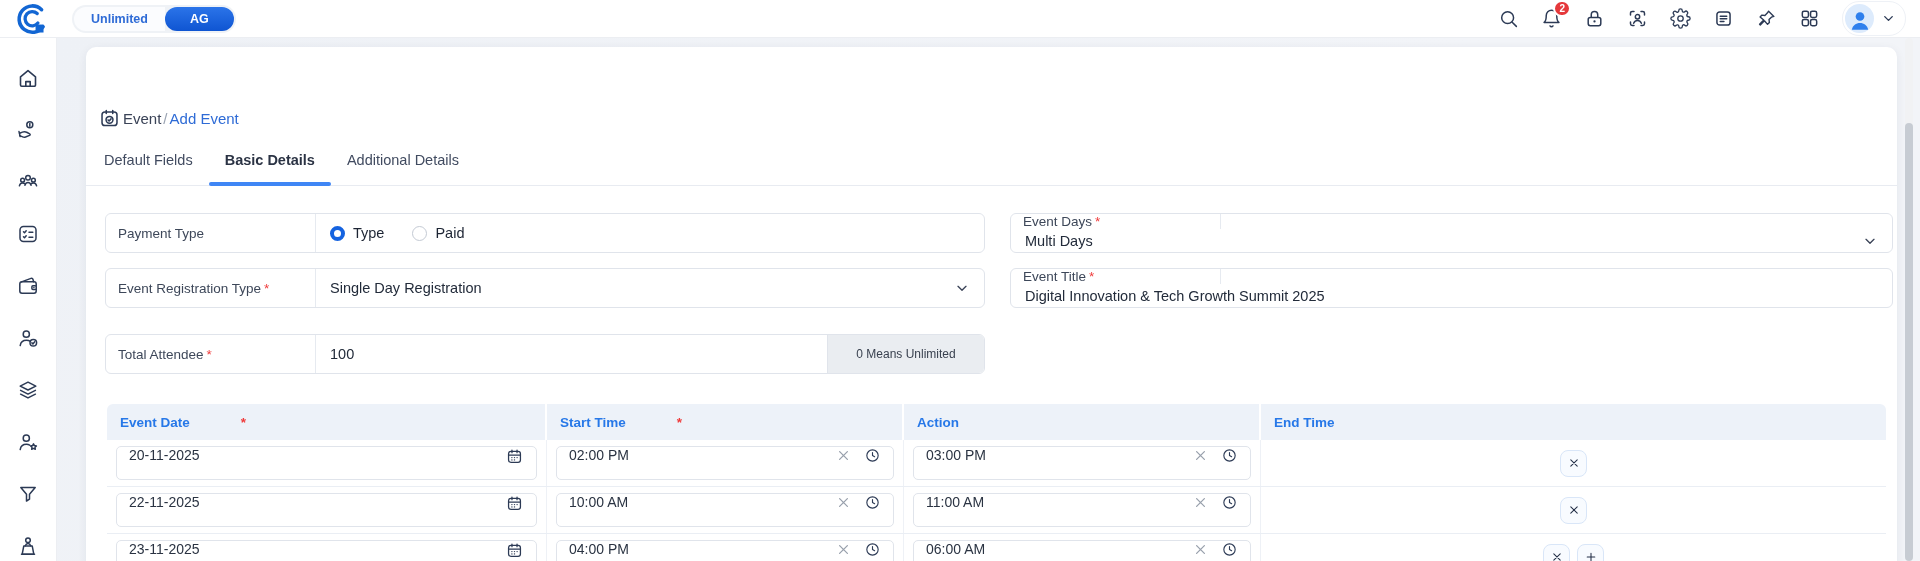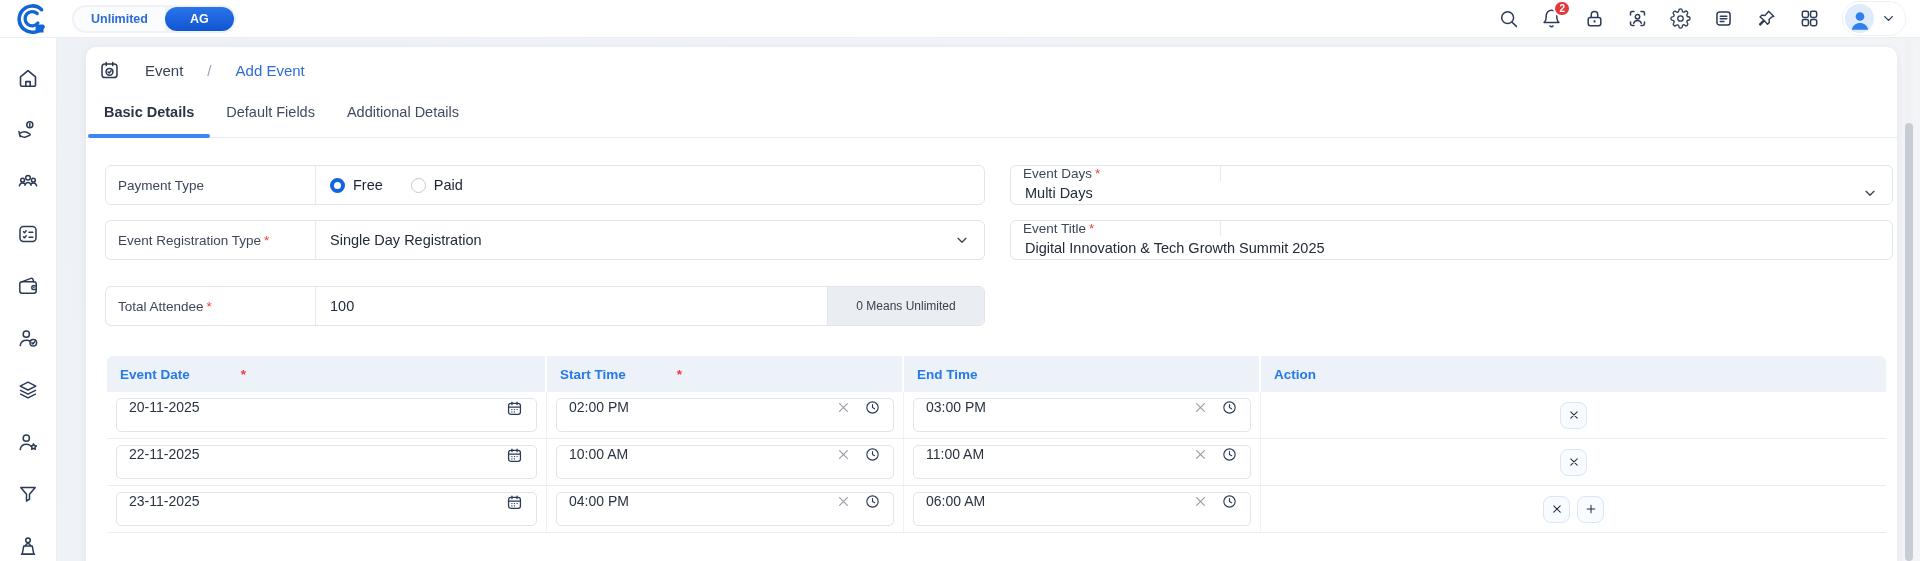--- a/index.html
+++ b/index.html
@@ -26,21 +26,21 @@
   
   .sidebar { position:absolute; left:0; top:38px; bottom:0; width:57px; background:#fff; border-right:1px solid #eceef2;
              display:flex; flex-direction:column; align-items:center; padding-top:28px; gap:28px; z-index:5; }
   .sitem { color:#2c3a55; cursor:pointer; height:24px; }
 
   
   .main { position:absolute; left:57px; top:38px; right:0; bottom:0; background:linear-gradient(135deg,#eef1f6 0%,#f2f4f8 60%); }
   .card { position:absolute; left:29px; top:9px; width:1811px; bottom:-8px; background:#fff; border-radius:10px 10px 0 0;
           box-shadow:0 2px 10px rgba(35,48,74,.07); overflow:hidden; }
 
-  .crumbs { display:flex; align-items:center; gap:24px; padding:12px 12px 5px 12px; color:#3a4357; }
+  .crumbs { display:flex; align-items:center; gap:2px; padding:12px 12px 5px 12px; color:#3a4357;margin-top:48px; }
   .crumb-sec { font-size:15px; color:#3a4357; cursor:pointer; }
   .crumb-sep { font-size:15px; color:#9aa3b2; }
   .crumb-cur { font-size:15px; color:#2e6bd6; }
 
   .tabs { display:flex; margin-top:5px; padding-left:2px; border-bottom:1px solid #e8ebf1; }
   .tab { position:relative; padding:12px 16px 17px; font-size:14.5px; color:#414b60; cursor:pointer; }
   .tab.active { color:#2b3344; font-weight:600; }
   .tab.active::after { content:""; position:absolute; left:0; right:0; bottom:-1px; height:4px; background:#3f86f5; border-radius:4px; }
 
   .formwrap { padding:27px 0 16px 19px; }
@@ -280,36 +280,36 @@
             <circle cx="12" cy="13.4" r="3.6"></circle>
             <path d="M10.5 13.5l1.1 1.1 2-2.2"></path>
           </svg>
       </span>
       <span class="crumb-sec">Event</span>
       <span class="crumb-sep">/</span>
       <span class="crumb-cur">Add Event</span>
     </div>
 
     <div class="tabs">
+      <div class="tab">Default Fields</div>
       <div class="tab active">Basic Details</div>
-      <div class="tab">Default Fields</div>
       <div class="tab">Additional Details</div>
     </div>
 
     <div class="formwrap">
 
       <div class="frow">
         <div class="field w-l">
           <div class="flabel">
             <span>Payment Type</span>
           </div>
           <div class="fvalue">
             <div class="radio">
               <span class="rdot on"></span>
-              <span>Free</span>
+              <span>Type</span>
             </div>
             <div class="radio">
               <span class="rdot off"></span>
               <span>Paid</span>
             </div>
           </div>
         </div>
 
         <div class="field w-r">
           <div class="flabel">
@@ -371,24 +371,24 @@
         <div class="thead">
           <div class="th">
             <span>Event Date</span>
               <span class="req">*</span>
           </div>
           <div class="th">
             <span>Start Time</span>
               <span class="req">*</span>
           </div>
           <div class="th">
+            <span>Action</span>
+          </div>
+          <div class="th">
             <span>End Time</span>
-          </div>
-          <div class="th">
-            <span>Action</span>
           </div>
         </div>
 
         <div class="trow">
           <div class="td">
             <div class="inp">
               <span class="val">20-11-2025</span>
               <span class="ic-dark">
                   <svg width="19" height="19">
                     <use href="#i-cal"></use>

